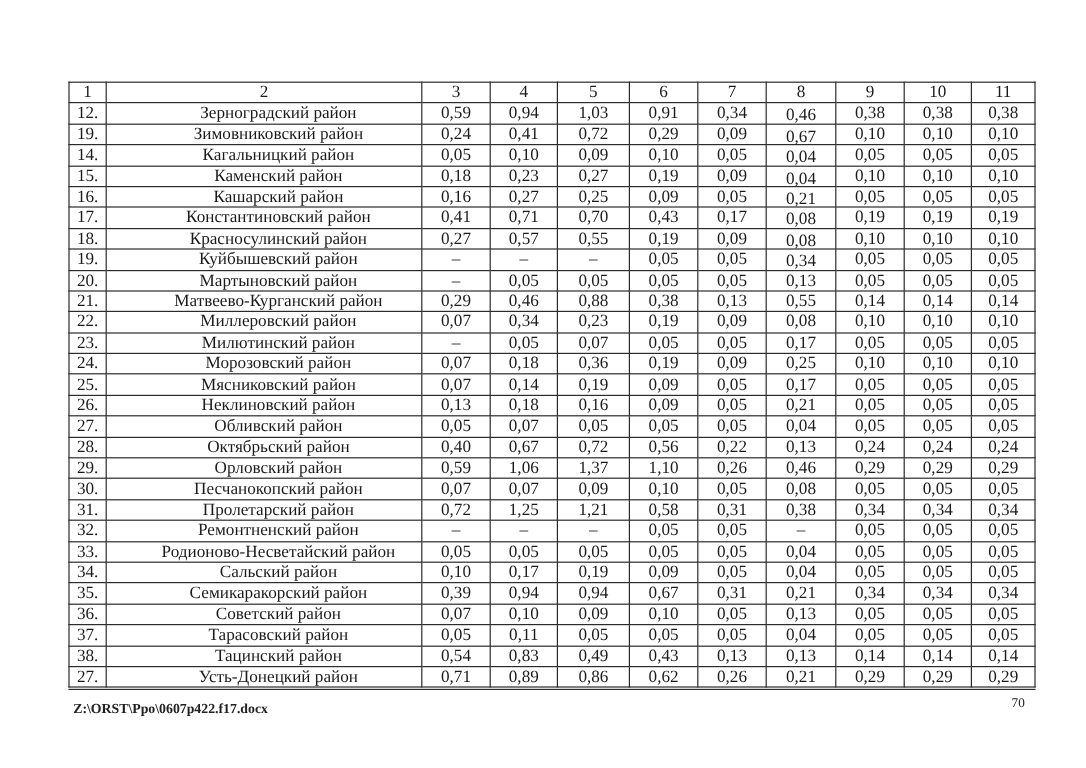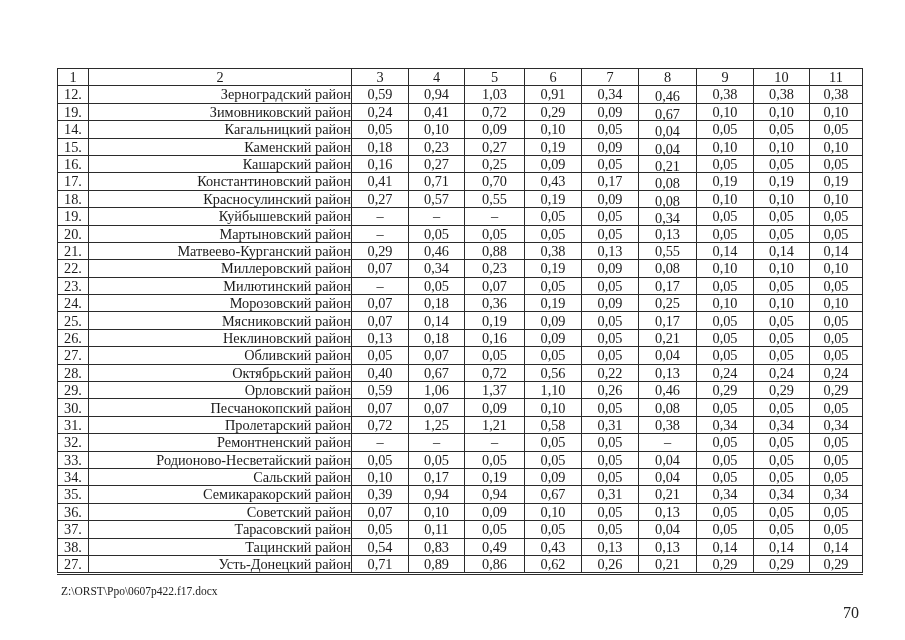--- a/index.html
+++ b/index.html
@@ -29,44 +29,45 @@
     font-size: 14.3px;
     line-height: 16.2px;
     height: 16.4px;
     padding: 0;
     white-space: nowrap;
     overflow: hidden;
     text-align: center;
     vertical-align: middle;
   }
   .doc-table td.name {
-    text-align: right;
+    text-align: center;
     padding-left: 24px;
   }
   
   .doc-table tbody tr:nth-child(-n+8) td:nth-child(8) span {
     position: relative; top: 2px; display: inline-block;
   }
   
   .table-bottom-rule {
     position: absolute;
     left: 57px; top: 573.5px;
     width: 806px; height: 0;
     border-top: 1.5px solid #2b2b2b;
   }
   .footer-path {
     position: absolute;
     left: 61px; top: 585px;
     font-size: 11.5px;
     color: #222;
+    font-weight: bold;
   }
   .page-num {
     position: absolute;
-    left: 843px; top: 604px;
-    font-size: 16px;
+    left: 843px; top: 580px;
+    font-size: 11px;
     color: #222;
   }
 </style>
 </head>
 <body>
 
 <div class="page">
 
   <table class="doc-table">
     <colgroup>

